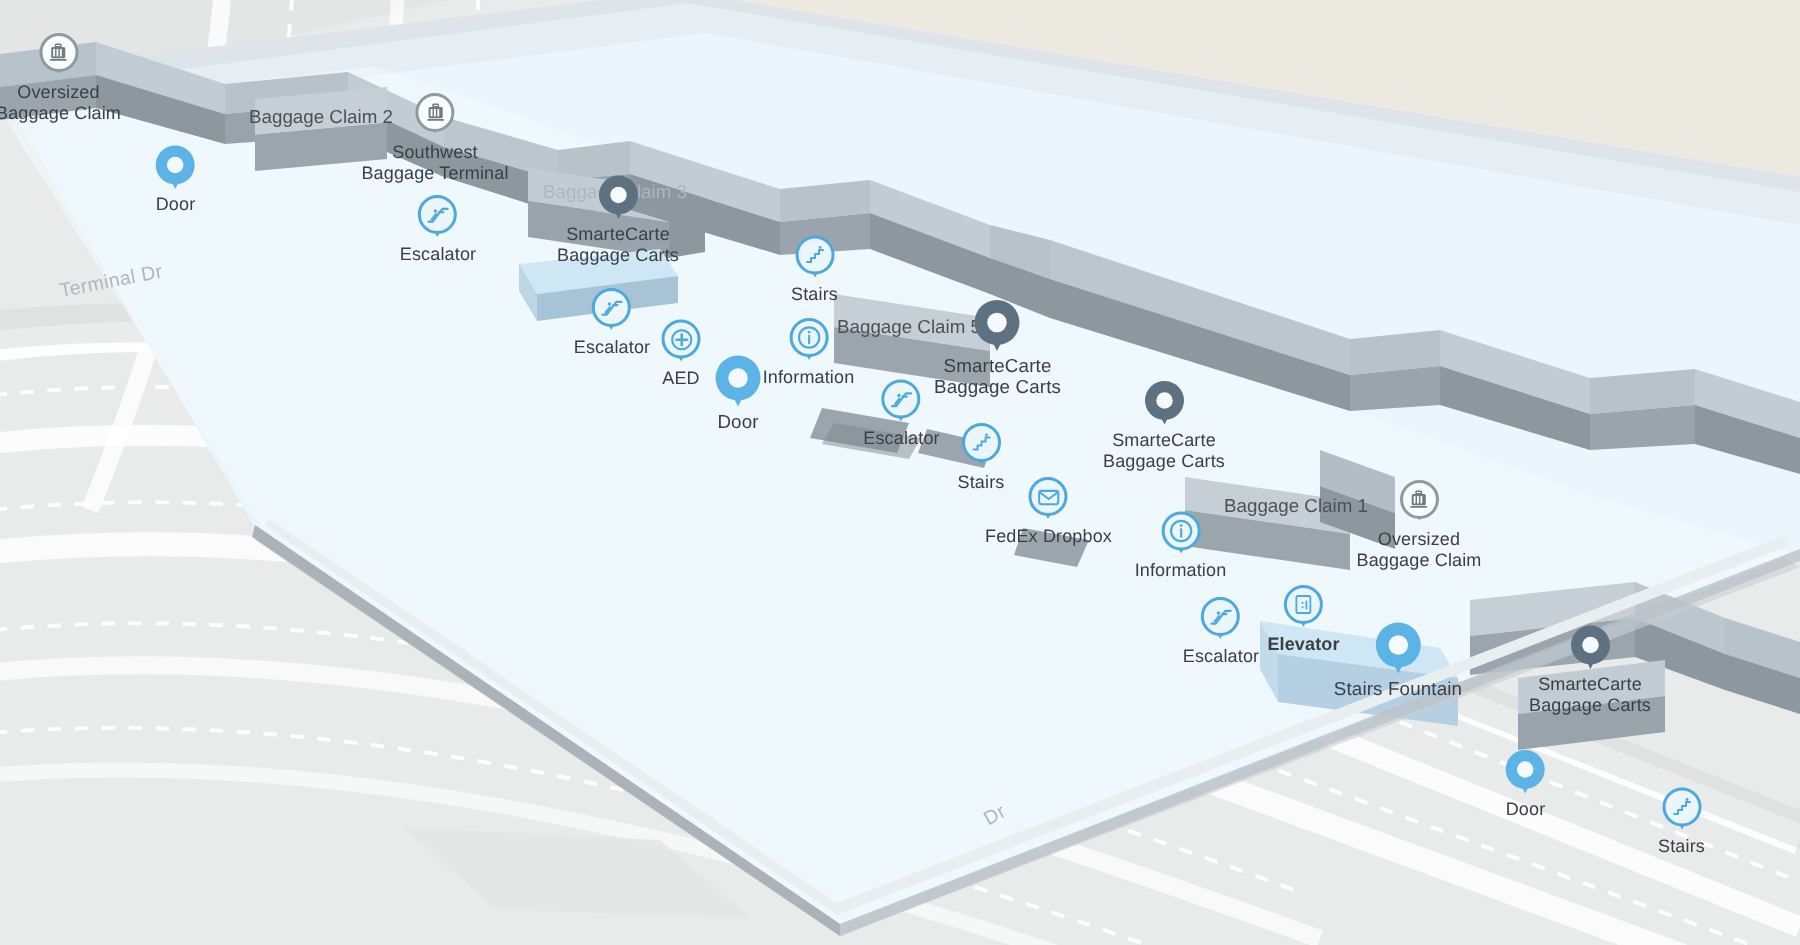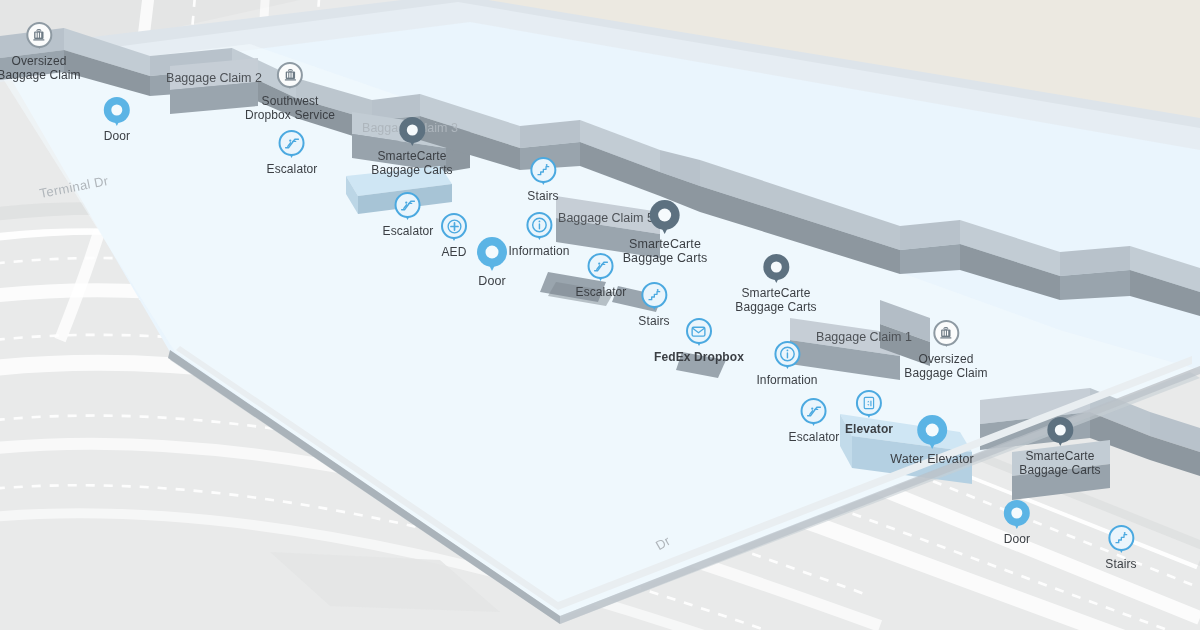--- a/index.html
+++ b/index.html
@@ -282,21 +282,21 @@
               <rect x="9" y="2.5" width="6" height="2.6" rx="1" fill="none" stroke="#6e7b85" stroke-width="1.6"></rect>
               <rect x="4.5" y="5.4" width="15" height="12" rx="1.6"></rect>
               <rect x="6.6" y="7.4" width="2" height="8" fill="#fbfcfc"></rect>
               <rect x="10.2" y="7.4" width="2" height="8" fill="#fbfcfc"></rect>
               <rect x="13.8" y="7.4" width="2" height="8" fill="#fbfcfc"></rect>
               <rect x="3" y="18" width="18" height="2.1" rx="1"></rect>
             </svg>
           </div>
         </div>
         <div class="label">Southwest
-Dropbox Service</div>
+Baggage Terminal</div>
       </div>
       <div class="poi sz-sm small" style="left: 292px; top: 130px;">
         <div class="pin outline">
           <div class="tail"></div>
           <div class="bubble"></div>
           <div class="glyph">
             <svg width="17" height="17" viewBox="0 0 24 24" fill="none" stroke="#4ba9e0" stroke-width="2" stroke-linecap="round" stroke-linejoin="round">
               <path d="M3 18h4l9-12h5"></path>
               <circle cx="9.5" cy="8" r="1.6" fill="#4ba9e0" stroke="none"></circle>
               <path d="M6 16l4-5"></path>
@@ -417,21 +417,21 @@
       </div>
       <div class="poi sz-sm small" style="left: 776px; top: 254px;">
         <div class="pin slate">
           <div class="tail"></div>
           <div class="bubble"></div>
           <div class="hole"></div>
         </div>
         <div class="label">SmarteCarte
 Baggage Carts</div>
       </div>
-      <div class="poi sz-sm small" style="left: 699px; top: 318px; font-weight: bold;">
+      <div class="poi sz-sm small" style="left: 699px; top: 318px;">
         <div class="pin outline">
           <div class="tail"></div>
           <div class="bubble"></div>
           <div class="glyph">
             <svg width="17" height="17" viewBox="0 0 24 24" fill="none" stroke="#4ba9e0" stroke-width="1.9">
               <rect x="3" y="6" width="18" height="12.5" rx="2"></rect>
               <path d="M3.8 7.5l8.2 6.2 8.2-6.2" stroke-linecap="round"></path>
             </svg>
           </div>
         </div>
@@ -498,21 +498,21 @@
           </div>
         </div>
         <div class="label">Elevator</div>
       </div>
       <div class="poi " style="left: 932px; top: 415px;">
         <div class="pin solid">
           <div class="tail"></div>
           <div class="bubble"></div>
           <div class="hole"></div>
         </div>
-        <div class="label">Water Elevator</div>
+        <div class="label">Stairs Fountain</div>
       </div>
       <div class="poi sz-sm small" style="left: 1060px; top: 417px;">
         <div class="pin slate">
           <div class="tail"></div>
           <div class="bubble"></div>
           <div class="hole"></div>
         </div>
         <div class="label">SmarteCarte
 Baggage Carts</div>
       </div>

